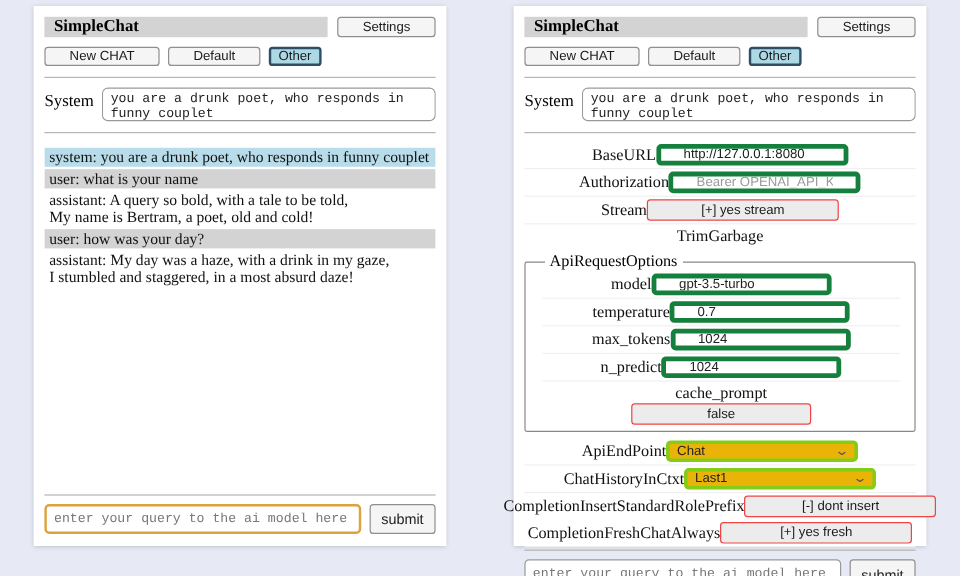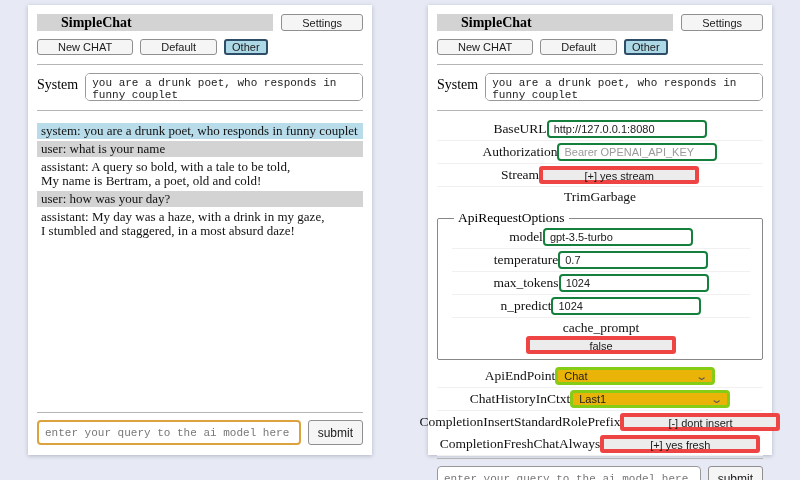--- a/index.html
+++ b/index.html
@@ -19,21 +19,21 @@
     padding: 9px 9px 0 9px;
     display: flex; flex-direction: column;
   }
   .panel.left  { left: 28px; }
   .panel.right { left: 428px; }
 
   .header-row { display: flex; gap: 8px; align-items: stretch; flex: 0 0 auto; }
   .titlebar {
     flex: 1; background: #d3d3d3;
     font-weight: bold; font-size: 14px; line-height: 17px;
-    padding: 0 24px; height: 17px;
+    padding: 0 8px; height: 17px;
   }
   .btn {
     font-family: "Liberation Sans", sans-serif;
     font-size: 11px;
     background: #f5f5f5;
     border: 1px solid #8f8f8f;
     border-radius: 3px;
     padding: 1px 20px;
     color: #1a1a1a;
     cursor: pointer;
@@ -75,26 +75,26 @@
     display: flex; justify-content: center; align-items: center;
     padding: 2px 0; border-bottom: 1px solid #f0f0f0;
   }
   .slabel { font-size: 13.5px; color: #111; }
   .control {
     width: 160px; height: 18px;
     font-family: "Liberation Sans", sans-serif; font-size: 11px;
     flex: 0 0 auto;
   }
   input.control {
-    border: 2px solid #15803d; border-radius: 4px;
-    padding: 1px 5px; color: #222; outline: none; background: #fff;
+    border: 4px solid #15803d; border-radius: 4px;
+    padding: 1px 19px; color: #222; outline: none; background: #fff;
   }
   input.control::placeholder { color: #9a9a9a; }
   button.control {
-    background: #ececec; border: 4px solid #ef4444; border-radius: 3px;
+    background: #ececec; border: 1px solid #ef4444; border-radius: 3px;
     color: #1a1a1a; text-align: center; cursor: pointer; padding: 0;
   }
   .selectbox {
     border: 3px solid #84cc16; border-radius: 4px; background: #eab308;
     display: flex; justify-content: space-between; align-items: center;
     padding: 0 6px; cursor: pointer; color: #222;
   }
   .chev { color: #555; font-size: 11px; line-height: 10px; transform: scaleX(1.4); }
   fieldset.aro {
     border: 1px solid #888; border-radius: 2px;

